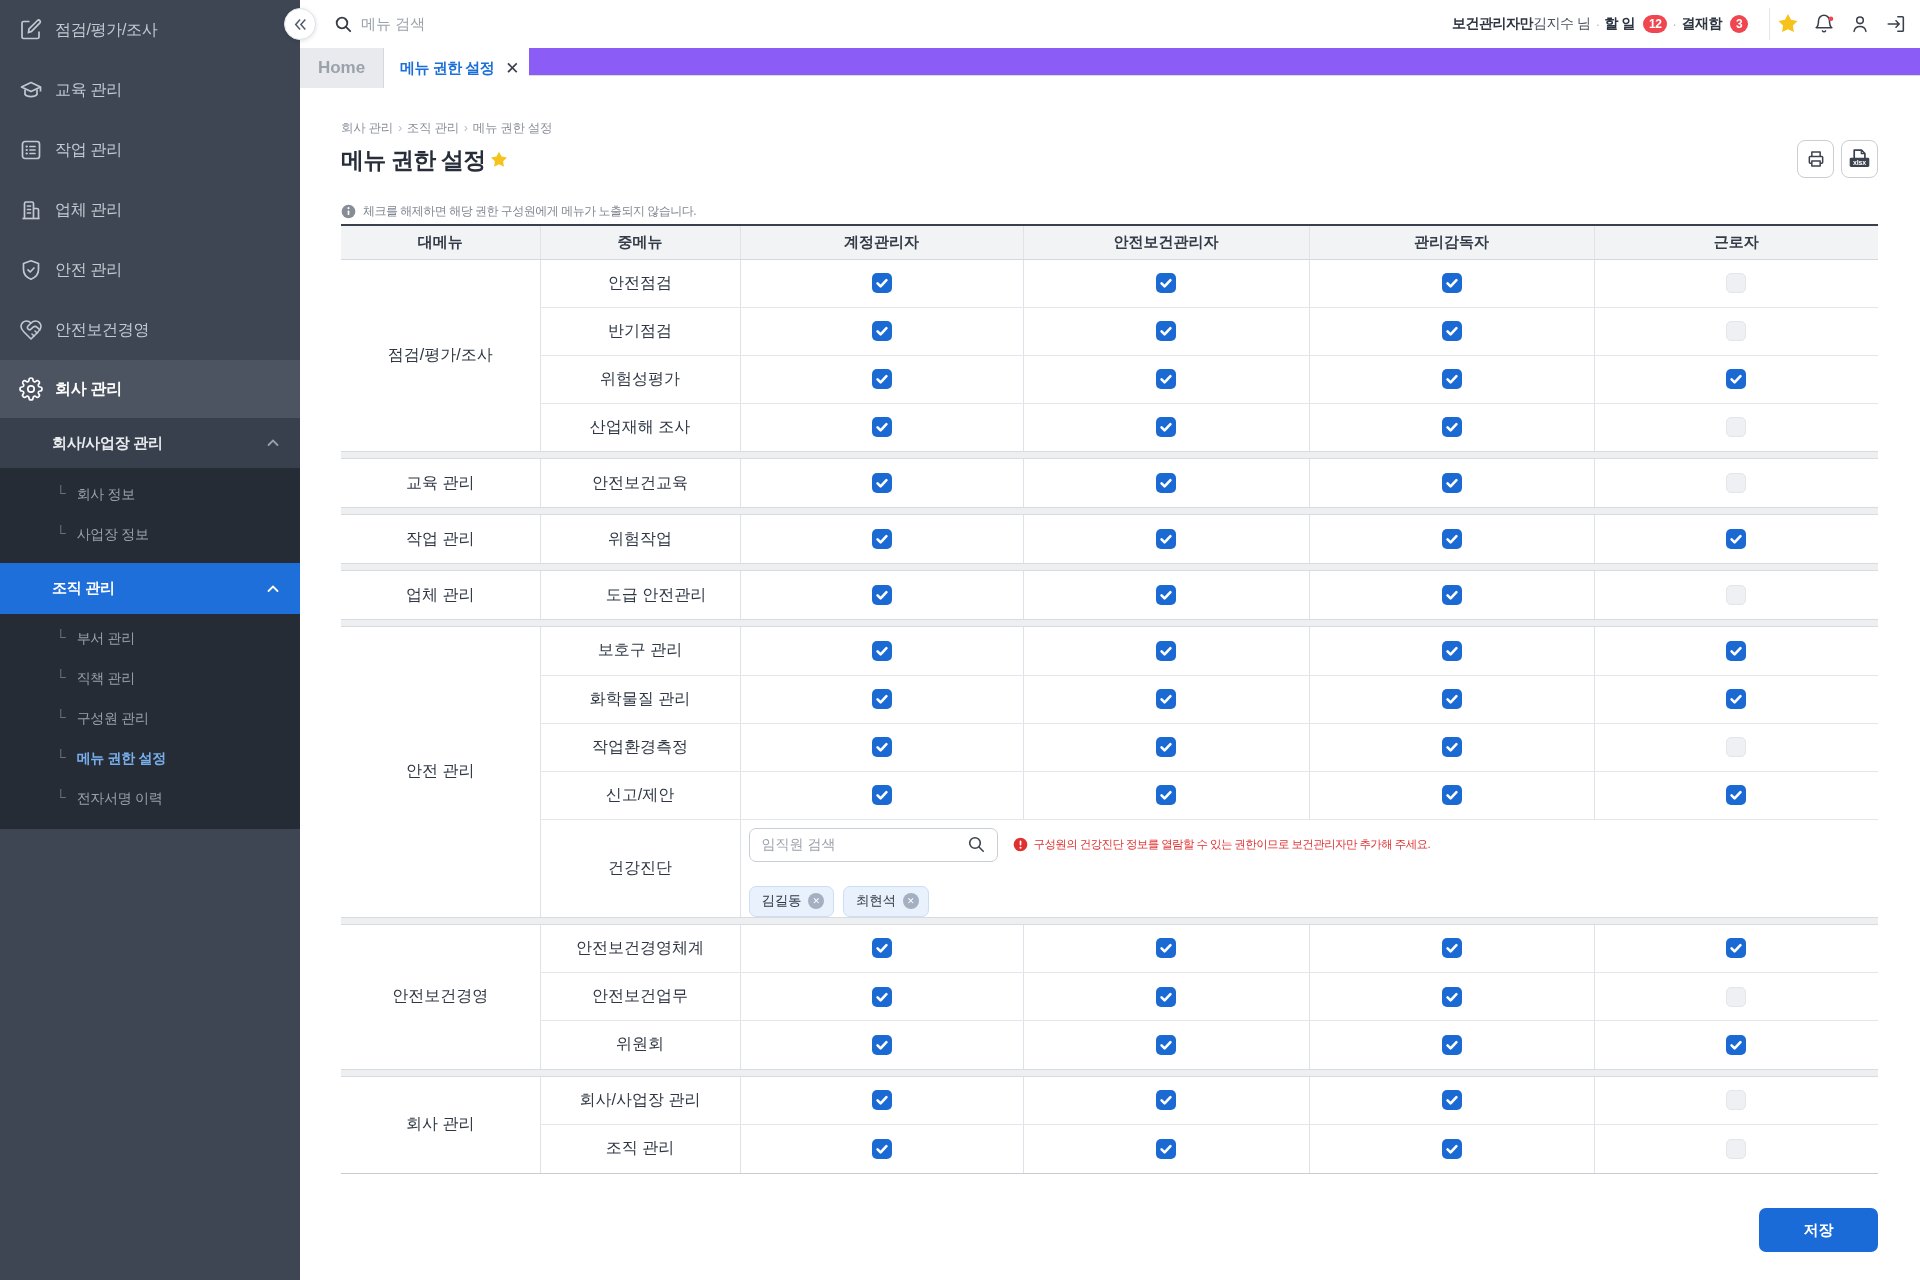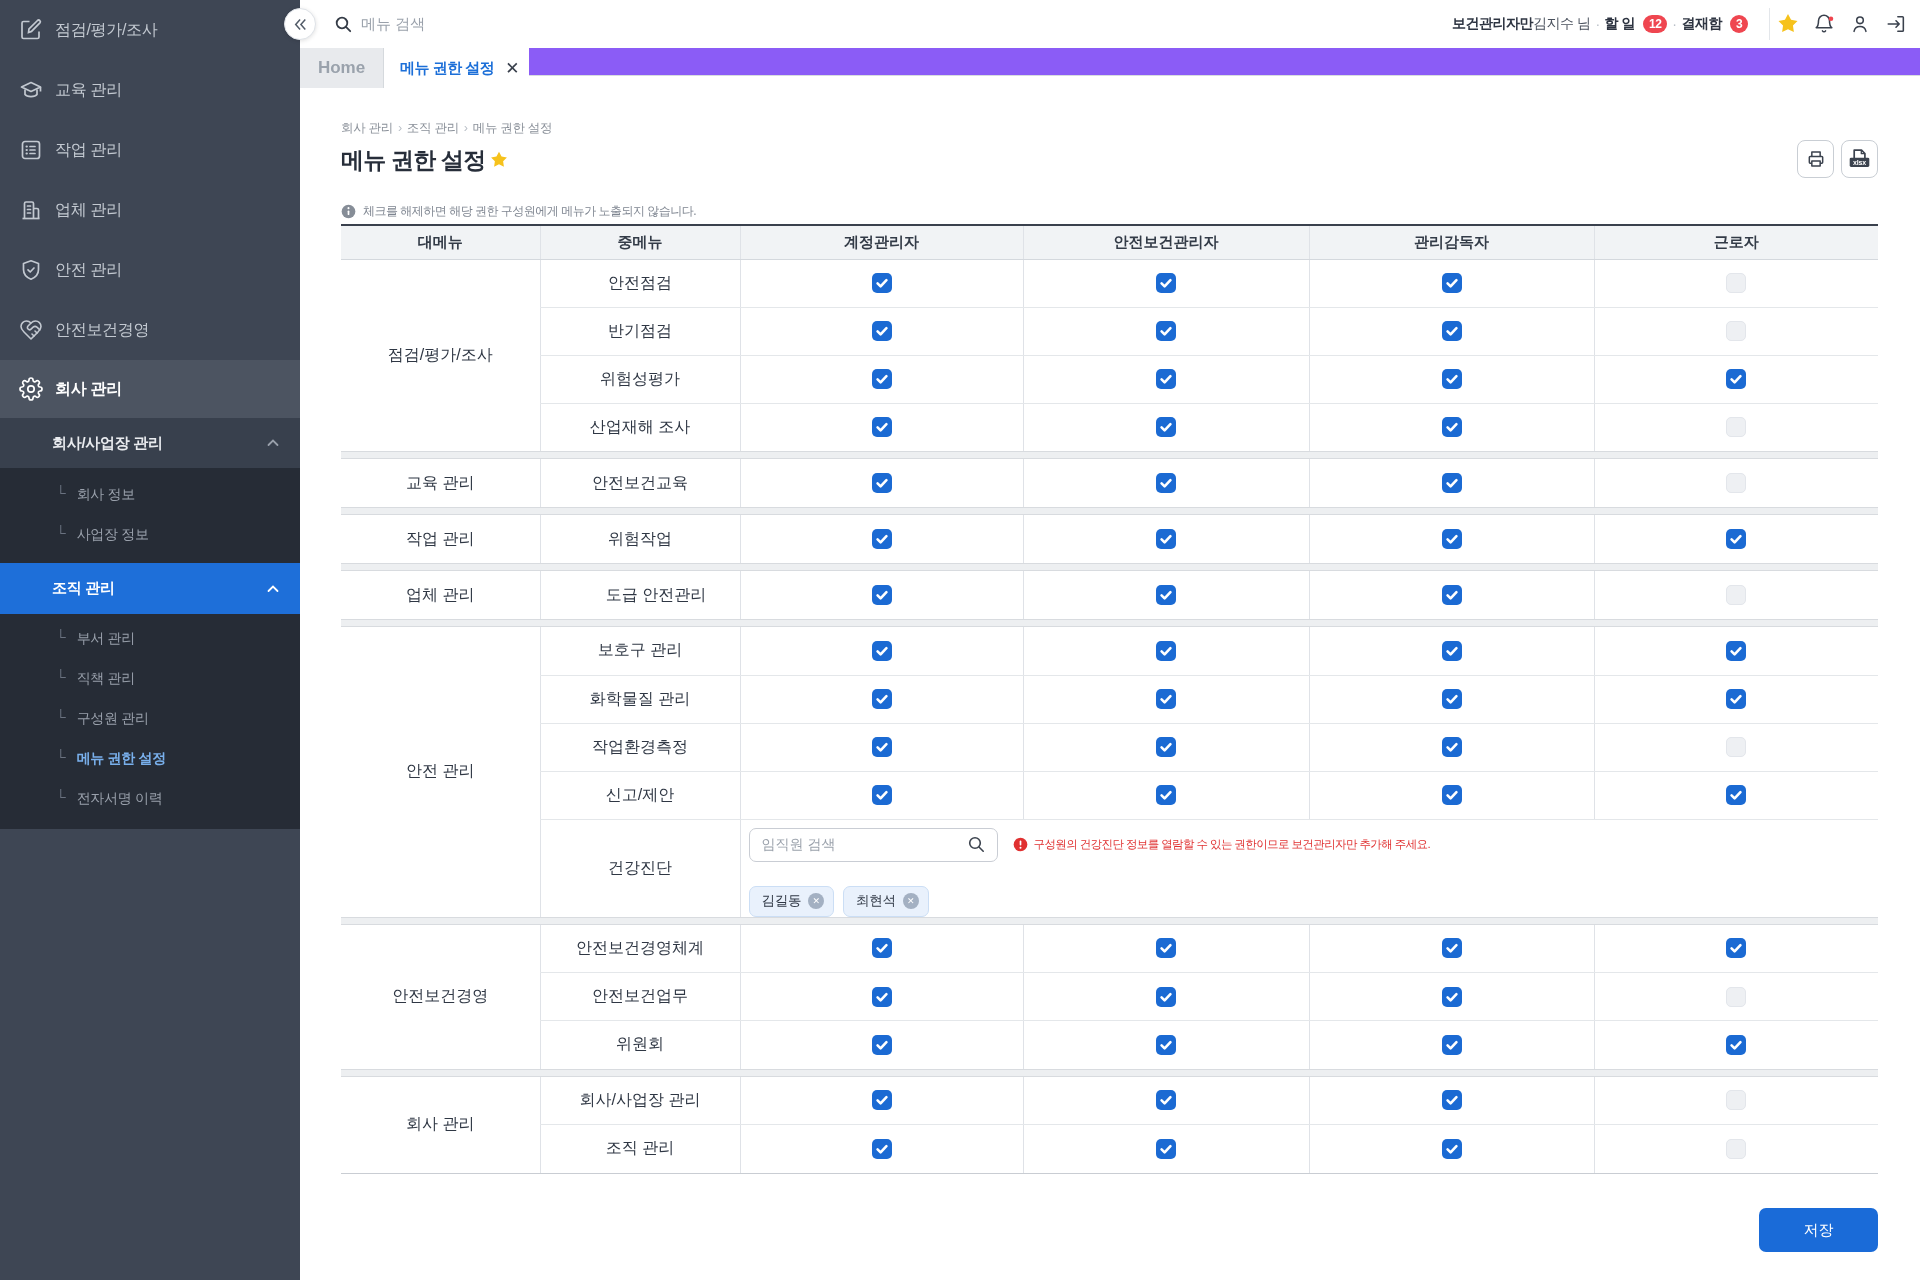--- a/index.html
+++ b/index.html
@@ -61,21 +61,21 @@
 .cb.on svg { display:block; margin:3px auto 0; }
 td.hj { text-align:left; vertical-align:top; padding:8px 0 0 8px; border-bottom:1px solid #e4e7ea; }
 .hjrow { display:flex; align-items:center; }
 .hjinput { width:249px; height:34px; border:1px solid #c9cdd4; border-radius:7px; display:flex; align-items:center; padding:0 12px; color:#9aa1ab; font-size:14px; }
 .hjinput .mg { margin-left:auto; }
 .warn { display:flex; align-items:center; margin-left:15px; color:#e03131; font-size:11.5px; letter-spacing:-0.6px; }
 .warn svg { margin-right:6px; flex:0 0 auto; }
 .chips { display:flex; gap:9px; margin-top:24px; }
 .chip { background:#e9f1fc; border:1px solid #cbdef5; border-radius:7px; height:31px; display:flex; align-items:center; padding:0 9px 0 12px; font-size:13.5px; letter-spacing:-0.3px; color:#2f3744; }
 .chip .rm { width:16px; height:16px; border-radius:50%; background:#a3b0c2; color:#fff; font-size:9px; display:flex; align-items:center; justify-content:center; margin-left:7px; }
-.savebtn { position:absolute; right:42px; top:1132px; width:119px; height:44px; background:#1a6bd8; color:#fff; font-size:15px; font-weight:400; border:none; border-radius:7px; display:flex; align-items:center; justify-content:center; }
+.savebtn { position:absolute; right:42px; top:1132px; width:119px; height:44px; background:#1a6bd8; color:#fff; font-size:15px; font-weight:700; border:none; border-radius:7px; display:flex; align-items:center; justify-content:center; }
 
 .collapse { position:absolute; left:284px; top:8px; width:32px; height:32px; border-radius:50%; background:#fff; border:1px solid #dfe3e8; box-shadow:0 1px 4px rgba(0,0,0,.12); z-index:10; display:flex; align-items:center; justify-content:center; color:#3f4754; font-size:15px; font-weight:700; }
 </style>
 </head>
 <body>
 <div class="sidebar">
   <div class="side-item" style="margin-top:0"><svg viewBox="0 0 24 24" fill="none" stroke="#c3c9d1" stroke-width="1.7">
         <path d="M20 13.5V19a1.5 1.5 0 0 1-1.5 1.5h-14A1.5 1.5 0 0 1 3 19V5a1.5 1.5 0 0 1 1.5-1.5h6"></path>
         <path d="M9.5 14.5 10 11l8.5-8.5a1.7 1.7 0 0 1 2.4 2.4L12.5 13.4z"></path>
       </svg>점검/평가/조사</div>

